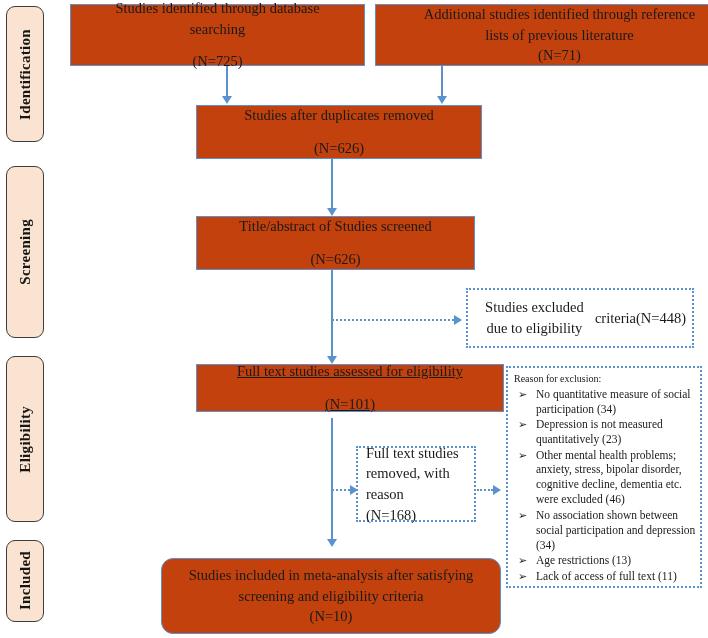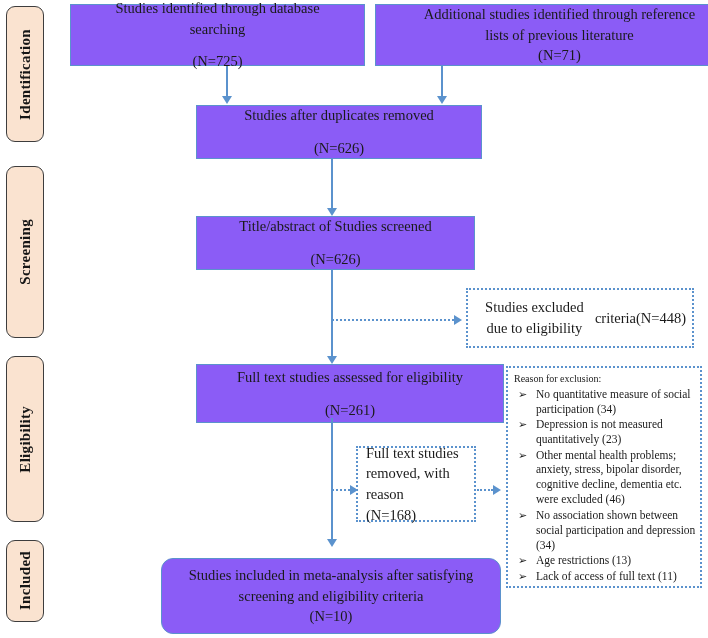--- a/index.html
+++ b/index.html
@@ -38,21 +38,21 @@
     font-size: 15px;
     letter-spacing: 0.3px;
     color: #161616;
     white-space: nowrap;
   }
 
   
   .flow-box {
     position: absolute;
     box-sizing: border-box;
-    background: #8b5cf6;
+    background: #c2410c;
     border: 1.6px solid #5b92cd;
     display: flex;
     flex-direction: column;
     align-items: center;
     justify-content: center;
     text-align: center;
     font-size: 14.5px;
     line-height: 1.42;
     padding: 2px 15px;
   }
@@ -211,23 +211,23 @@
 
   <div class="hdots" style="left:332px; top:319px; width:122px;"></div>
   <div class="arrow-right" style="left:454px; top:315px;"></div>
 
   <div class="dotted-box centered" style="left:466px; top:288px; width:228px; height:60px;">
     <span class="line">Studies excluded due to eligibility</span>
     <span class="line">criteria</span>
     <span class="count-line">(N=448)</span>
   </div>
 
-  <div class="flow-box spaced" style="left:196px; top:364px; width:308px; height:59px;">
+  <div class="flow-box spaced" style="left:196px; top:364px; width:308px; height:48px;text-decoration:underline;">
     <span class="line">Full text studies assessed for eligibility</span>
-    <span class="count-line">(N=261)</span>
+    <span class="count-line">(N=101)</span>
   </div>
 
   <div class="vline" style="left:331px; top:418px; height:122px;"></div>
   <div class="arrow-down" style="left:327px; top:539px;"></div>
 
   <div class="hdots" style="left:332px; top:489px; width:18px;"></div>
   <div class="arrow-right" style="left:350px; top:485px;"></div>
 
   <div class="dotted-box left-align" style="left:356px; top:446px; width:120px; height:76px;">
     <span class="line">Full text studies</span>

